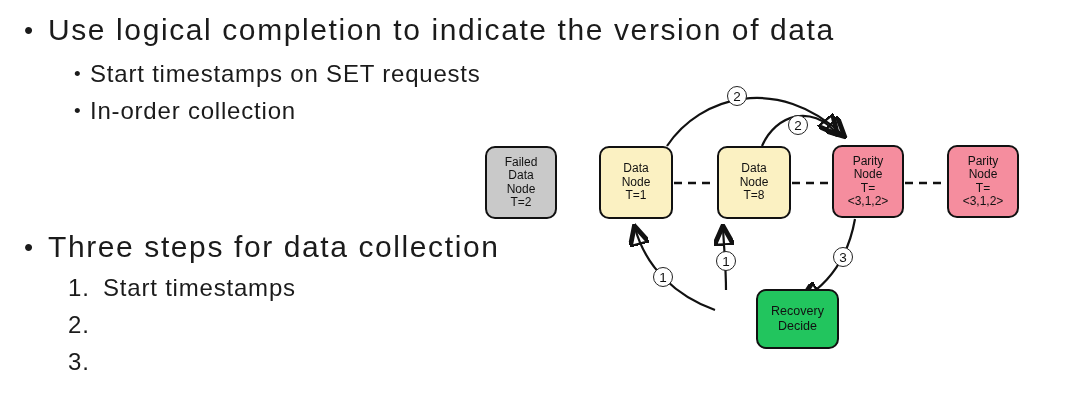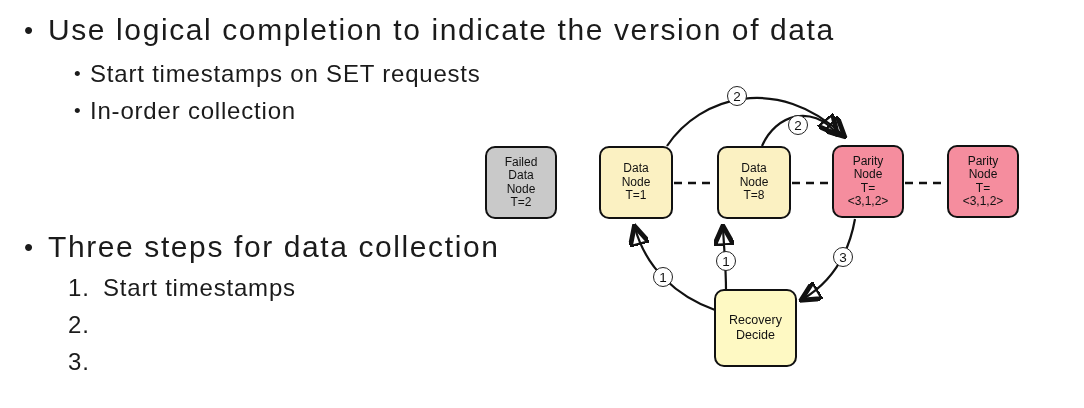--- a/index.html
+++ b/index.html
@@ -39,21 +39,21 @@
     align-items:center;justify-content:center;
     text-align:center;
     font-size:12px;line-height:13.5px;color:#111;
     box-sizing:border-box;
   }
   .failed  {left:485px;top:146px;width:72px;height:73px;background:#c9c9c9;}
   .data1   {left:599px;top:146px;width:74px;height:73px;background:#fbf1c2;}
   .data2   {left:717px;top:146px;width:74px;height:73px;background:#fbf1c2;}
   .parity1 {left:832px;top:145px;width:72px;height:73px;background:#f58d9e;}
   .parity2 {left:947px;top:145px;width:72px;height:73px;background:#f58d9e;}
-  .recovery{left:714px;top:289px;width:83px;height:78px;background:#fef9c3;font-size:12.5px;line-height:15px;}
+  .recovery{left:756px;top:289px;width:83px;height:60px;background:#22c55e;font-size:12.5px;line-height:15px;}
   
   svg.overlay{position:absolute;left:0;top:0;width:1084px;height:408px;}
   svg.overlay path{stroke:#111;stroke-width:2.2;fill:none;}
   svg.overlay line{stroke:#111;stroke-width:2.5;}
   
   .clabel{
     position:absolute;
     width:20px;height:20px;
     border:1.7px solid #222;border-radius:50%;
     background:#fff;

